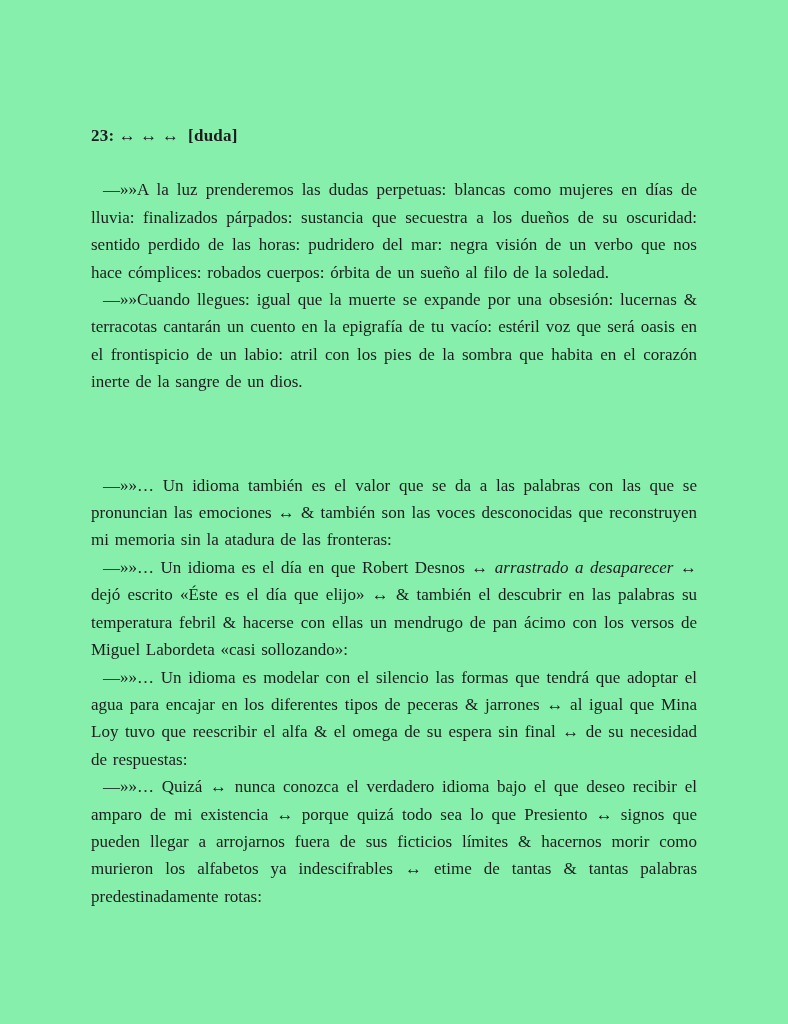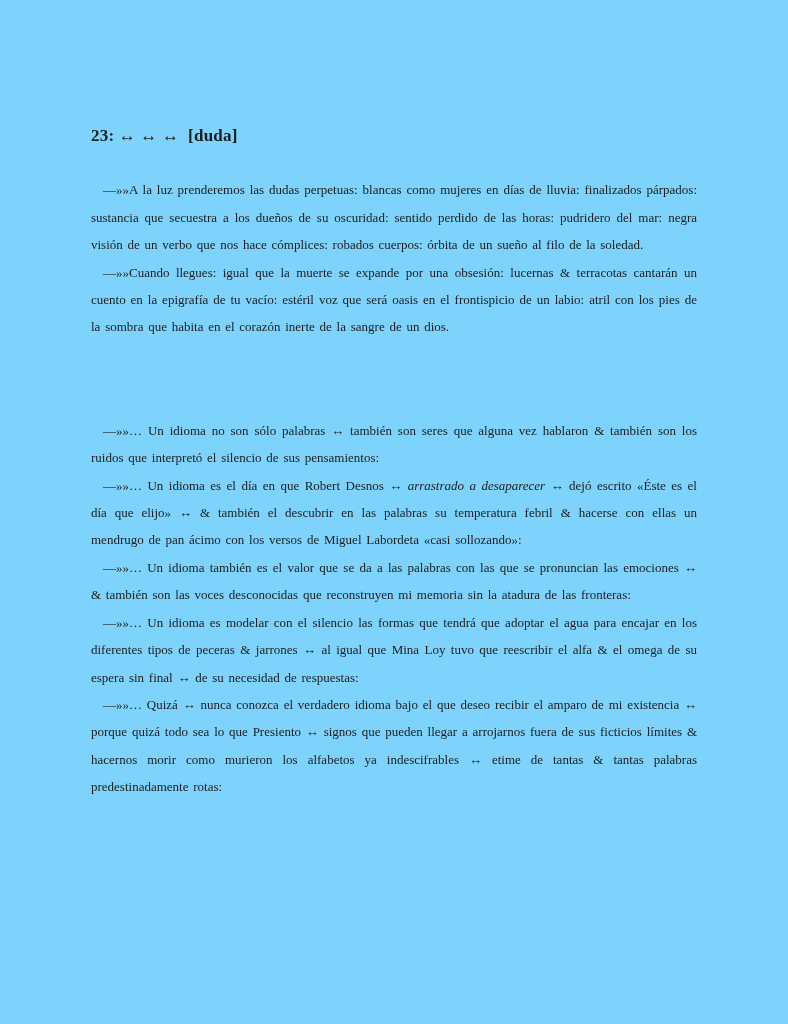--- a/index.html
+++ b/index.html
@@ -5,60 +5,59 @@
   html, body {
     margin: 0;
     padding: 0;
     background: #e8e8e8;
   }
   .page {
     position: relative;
     width: 788px;
     height: 1024px;
     margin: 0 auto;
-    background: #7dd3fc;
+    background: #86efac;
     overflow: hidden;
     font-family: "Liberation Serif", "DejaVu Serif", serif;
     color: #1c1c1c;
   }
   .content {
     padding: 122px 91px 0 91px;
   }
   .doc-section { margin: 0; }
   .doc-section + .doc-section { margin-top: 76px; }
   .section-heading {
     margin: 0 0 27px 0;
     font-size: 17px;
     line-height: 27.4px;
     font-weight: bold;
     white-space: pre-wrap;
     letter-spacing: 0.2px;
   }
   .doc-section + .doc-section .section-heading { margin-bottom: 32px; }
   .doc-paragraph {
     margin: 0;
-    font-size: 13px;
+    font-size: 17px;
     line-height: 27.4px;
     text-align: justify;
     text-indent: 12px;
     word-spacing: 1.5px;
   }
   .doc-paragraph .italic { font-style: italic; }
 </style>
 </head>
 <body>
 
 <div class="page">
   <div class="content" id="doc-root">
       <section class="doc-section">
         <h2 class="section-heading">23: ↔ ↔ ↔  [duda]</h2>
         <p class="doc-paragraph"><span>—»»A la luz prenderemos las dudas perpetuas: blancas como mujeres en días de lluvia: finalizados párpados: sustancia que secuestra a los dueños de su oscuridad: sentido perdido de las horas: pudridero del mar: negra visión de un verbo que nos hace cómplices: robados cuerpos: órbita de un sueño al filo de la soledad.</span></p>
         <p class="doc-paragraph"><span>—»»Cuando llegues: igual que la muerte se expande por una obsesión: lucernas &amp; terracotas cantarán un cuento en la epigrafía de tu vacío: estéril voz que será oasis en el frontispicio de un labio: atril con los pies de la sombra que habita en el corazón inerte de la sangre de un dios.</span></p>
       </section>
       <section class="doc-section">
-        <p class="doc-paragraph"><span>—»»… Un idioma no son sólo palabras ↔ también son seres que alguna vez hablaron &amp; también son los ruidos que interpretó el silencio de sus pensamientos:</span></p>
+        <p class="doc-paragraph"><span>—»»… Un idioma también es el valor que se da a las palabras con las que se pronuncian las emociones ↔ &amp; también son las voces desconocidas que reconstruyen mi memoria sin la atadura de las fronteras:</span></p>
         <p class="doc-paragraph"><span>—»»… Un idioma es el día en que Robert Desnos ↔ </span><span class="italic">arrastrado a desaparecer</span><span> ↔ dejó escrito «Éste es el día que elijo» ↔ &amp; también el descubrir en las palabras su temperatura febril &amp; hacerse con ellas un mendrugo de pan ácimo con los versos de Miguel Labordeta «casi sollozando»:</span></p>
-        <p class="doc-paragraph"><span>—»»… Un idioma también es el valor que se da a las palabras con las que se pronuncian las emociones ↔ &amp; también son las voces desconocidas que reconstruyen mi memoria sin la atadura de las fronteras:</span></p>
         <p class="doc-paragraph"><span>—»»… Un idioma es modelar con el silencio las formas que tendrá que adoptar el agua para encajar en los diferentes tipos de peceras &amp; jarrones ↔ al igual que Mina Loy tuvo que reescribir el alfa &amp; el omega de su espera sin final ↔ de su necesidad de respuestas:</span></p>
         <p class="doc-paragraph"><span>—»»… Quizá ↔ nunca conozca el verdadero idioma bajo el que deseo recibir el amparo de mi existencia ↔ porque quizá todo sea lo que Presiento ↔ signos que pueden llegar a arrojarnos fuera de sus ficticios límites &amp; hacernos morir como murieron los alfabetos ya indescifrables ↔ etime de tantas &amp; tantas palabras predestinadamente rotas:</span></p>
       </section>
     </div>
 </div>
 
 </body></html>

